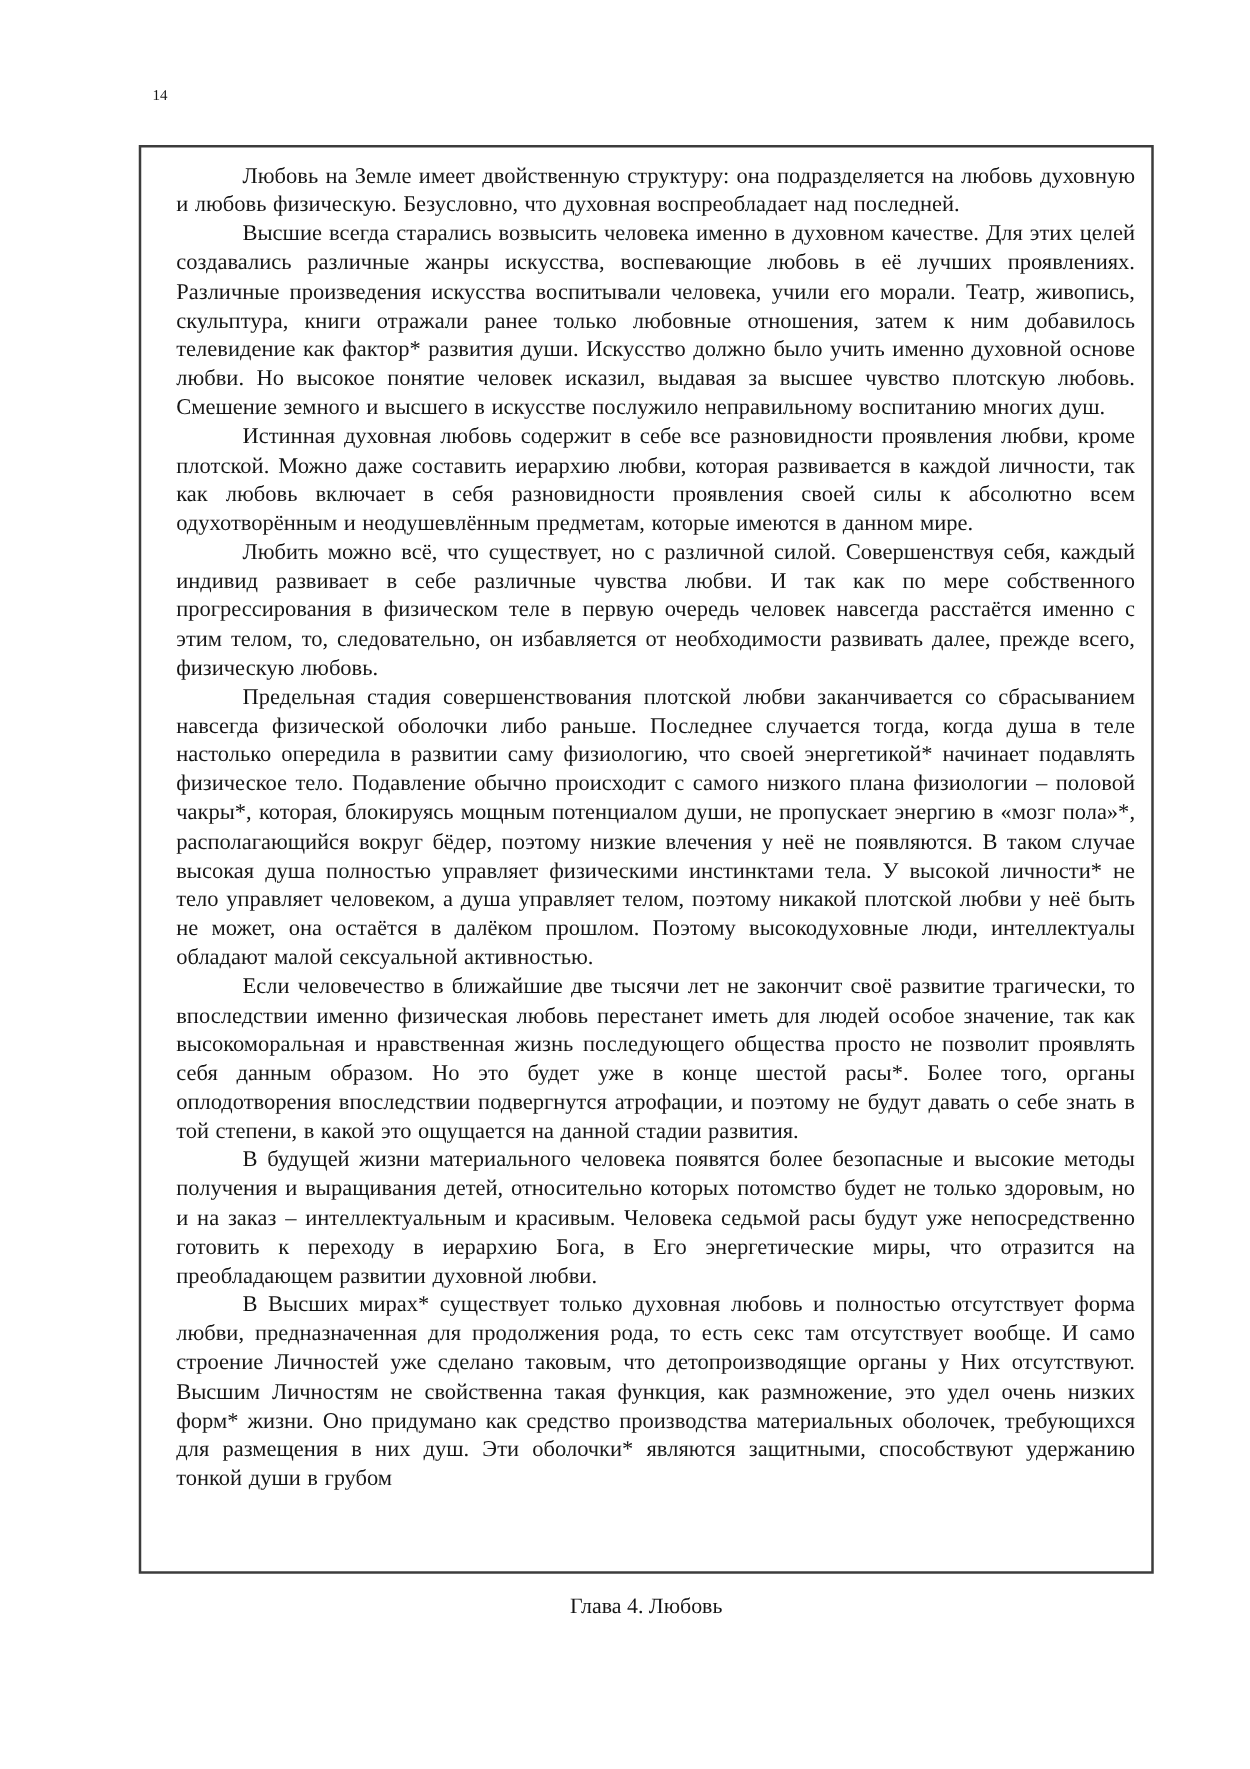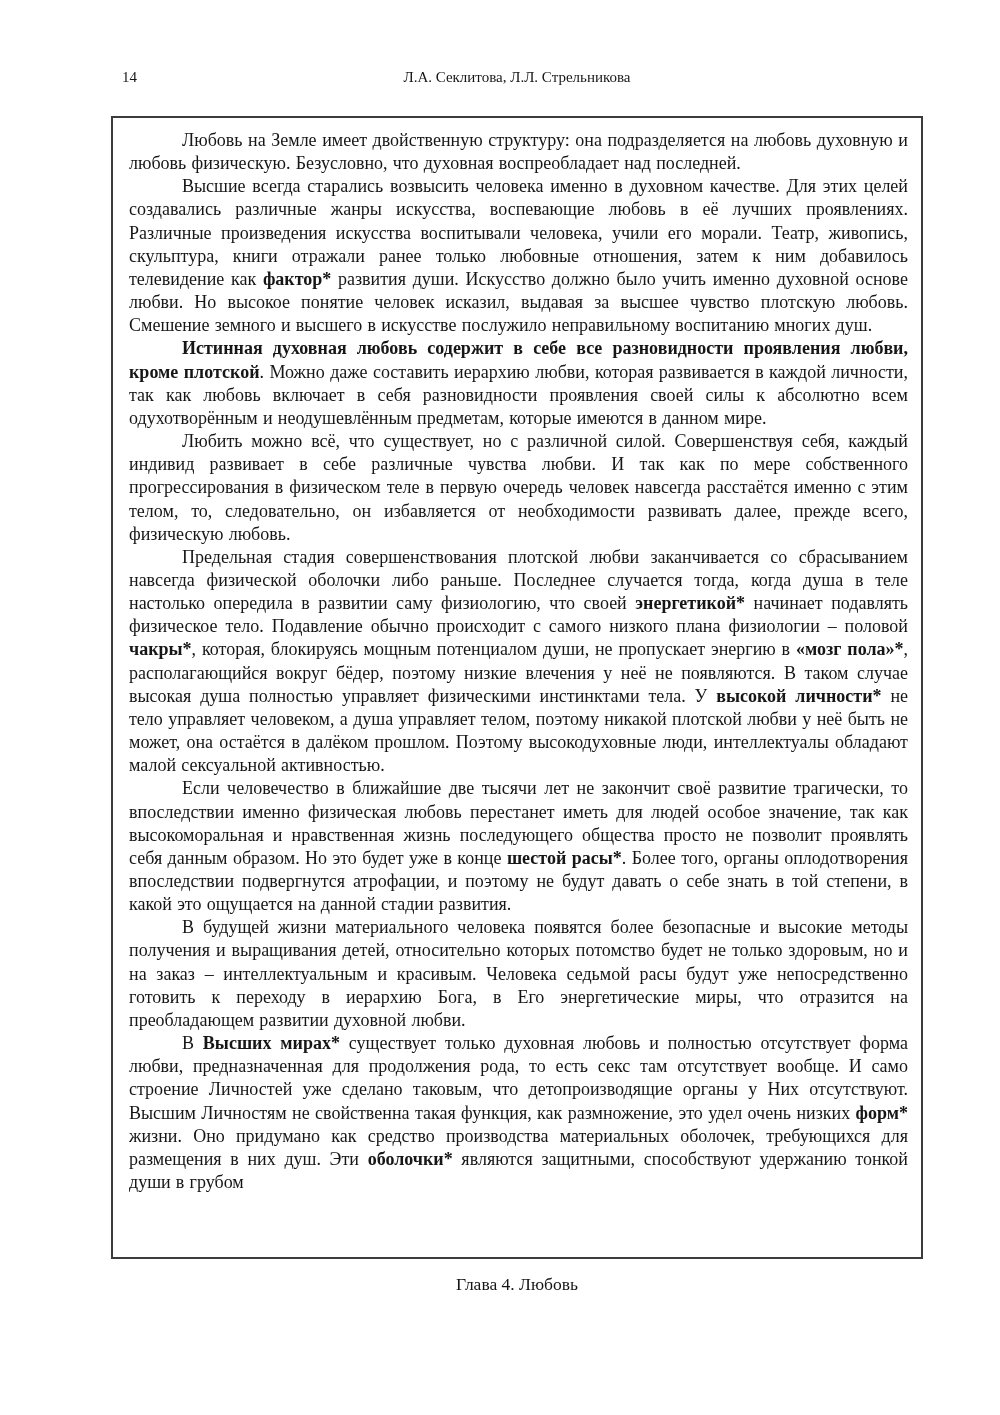--- a/index.html
+++ b/index.html
@@ -11,66 +11,65 @@
     font-family: "Liberation Serif", "DejaVu Serif", serif;
     color: #161616;
     overflow: hidden;
   }
   .running-head {
     position: absolute;
     left: 111px;
     top: 69px;
     width: 812px;
     height: 24px;
-    font-size: 15px;
+    font-size: 12px;
   }
   .page-number {
     position: absolute;
     left: 11px;
     top: 0;
   }
   .authors {
     display: block;
     text-align: center;
   }
   .text-frame {
     position: absolute;
     left: 111px;
     top: 116px;
     width: 812px;
     height: 1143px;
     border: 2px solid #3c3c3c;
-    padding: 11px 13px 10px 16px;
+    padding: 11px 13px 10px 28px;
     background: #ffffff;
   }
   .para {
     font-size: 18px;
     line-height: 23.15px;
     text-align: justify;
     text-indent: 53px;
     word-spacing: 0.04em;
   }
-  .para b { font-weight: bold; }
+  .para b { font-weight: normal; }
   .running-foot {
     position: absolute;
     left: 111px;
     top: 1274px;
     width: 812px;
     text-align: center;
     font-size: 17.5px;
   }
 </style>
 </head>
 <body>
 
 <div class="page">
 
   <header class="running-head">
     <span class="page-number">14</span>
-    <span class="authors">Л.А. Секлитова, Л.Л. Стрельникова</span>
   </header>
 
   <main class="text-frame">
 
   <p class="para"><span>Любовь на Земле имеет двойственную структуру: она подразделяется на любовь духовную и любовь физическую. Безусловно, что духовная воспреобладает над последней.</span></p>
       <p class="para"><span>Высшие всегда старались возвысить человека именно в духовном качестве. Для этих целей создавались различные жанры искусства, воспевающие любовь в её лучших проявлениях. Различные произведения искусства воспитывали человека, учили его морали. Театр, живопись, скульптура, книги отражали ранее только любовные отношения, затем к ним добавилось телевидение как </span><b>фактор*</b><span> развития души. Искусство должно было учить именно духовной основе любви. Но высокое понятие человек исказил, выдавая за высшее чувство плотскую любовь. Смешение земного и высшего в искусстве послужило неправильному воспитанию многих душ.</span></p>
       <p class="para"><b>Истинная духовная любовь содержит в себе все разновидности проявления любви, кроме плотской</b><span>. Можно даже составить иерархию любви, которая развивается в каждой личности, так как любовь включает в себя разновидности проявления своей силы к абсолютно всем одухотворённым и неодушевлённым предметам, которые имеются в данном мире.</span></p>
       <p class="para"><span>Любить можно всё, что существует, но с различной силой. Совершенствуя себя, каждый индивид развивает в себе различные чувства любви. И так как по мере собственного прогрессирования в физическом теле в первую очередь человек навсегда расстаётся именно с этим телом, то, следовательно, он избавляется от необходимости развивать далее, прежде всего, физическую любовь.</span></p>
       <p class="para"><span>Предельная стадия совершенствования плотской любви заканчивается со сбрасыванием навсегда физической оболочки либо раньше. Последнее случается тогда, когда душа в теле настолько опередила в развитии саму физиологию, что своей </span><b>энергетикой*</b><span> начинает подавлять физическое тело. Подавление обычно происходит с самого низкого плана физиологии – половой </span><b>чакры*</b><span>, которая, блокируясь мощным потенциалом души, не пропускает энергию в </span><b>«мозг пола»*</b><span>, располагающийся вокруг бёдер, поэтому низкие влечения у неё не появляются. В таком случае высокая душа полностью управляет физическими инстинктами тела. У </span><b>высокой личности*</b><span> не тело управляет человеком, а душа управляет телом, поэтому никакой плотской любви у неё быть не может, она остаётся в далёком прошлом. Поэтому высокодуховные люди, интеллектуалы обладают малой сексуальной активностью.</span></p>
       <p class="para"><span>Если человечество в ближайшие две тысячи лет не закончит своё развитие трагически, то впоследствии именно физическая любовь перестанет иметь для людей особое значение, так как высокоморальная и нравственная жизнь последующего общества просто не позволит проявлять себя данным образом. Но это будет уже в конце </span><b>шестой расы*</b><span>. Более того, органы оплодотворения впоследствии подвергнутся атрофации, и поэтому не будут давать о себе знать в той степени, в какой это ощущается на данной стадии развития.</span></p>

